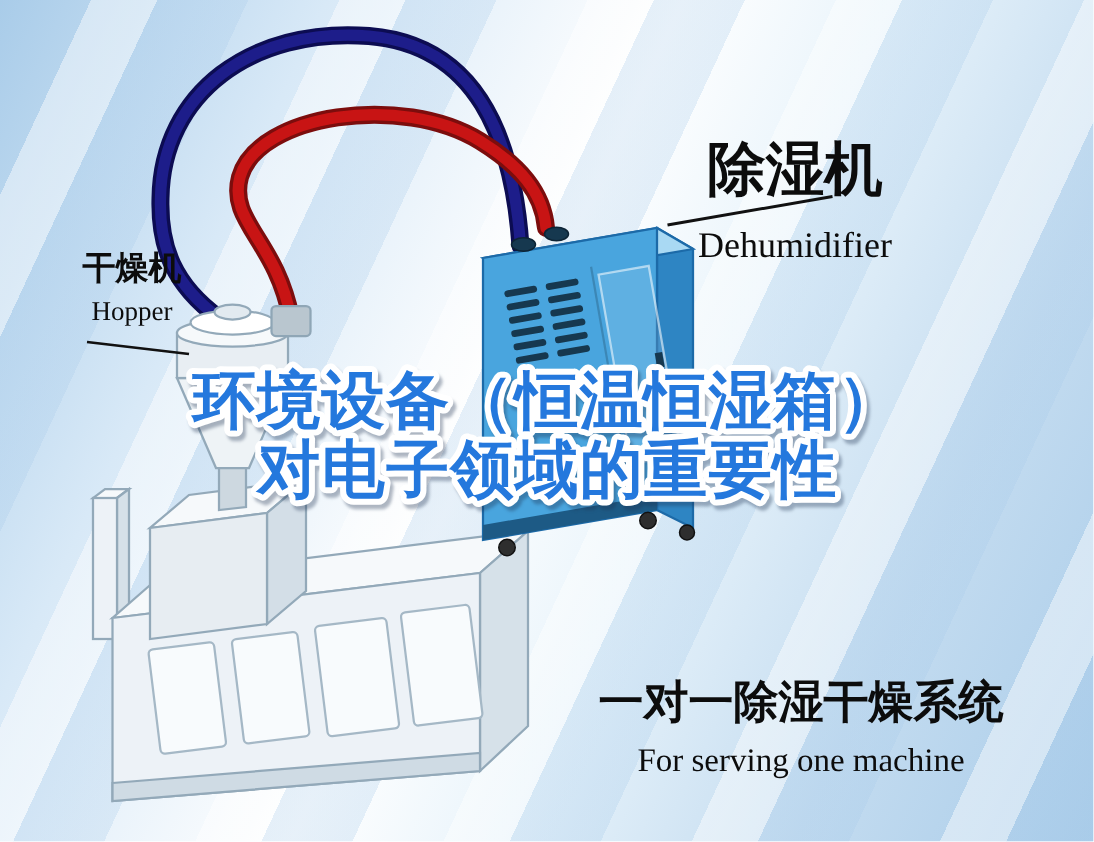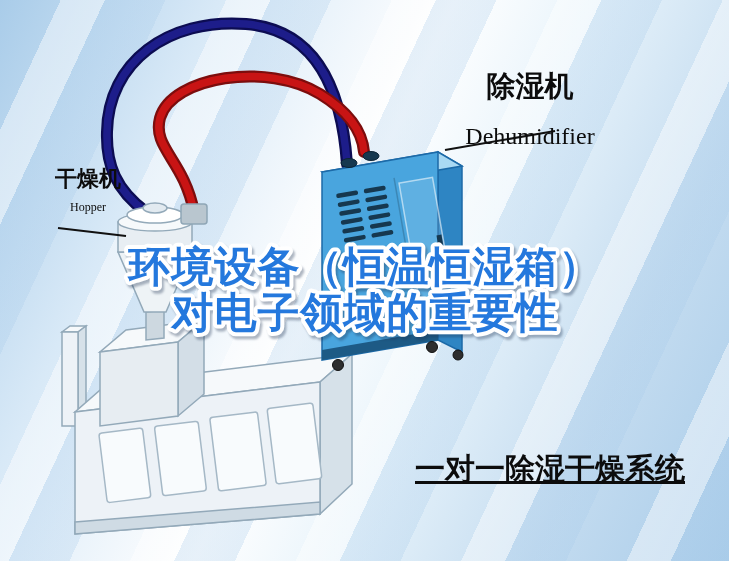--- a/index.html
+++ b/index.html
@@ -34,28 +34,28 @@
     paint-order: stroke;
     stroke-linejoin: round;
     filter: drop-shadow(2px 3px 1px rgba(30,50,80,0.35));
   }
 
   .label { position: absolute; text-align: center; color: #0c0c0c; }
   .label .zh { font-weight: 800; font-family: "Liberation Sans", sans-serif; }
   .label .en { font-family: "Liberation Serif", serif; }
 
   .dehumid-label { left: 440px; top: 68px; width: 180px; }
-  .dehumid-label .zh { font-size: 29px; line-height: 36px; }
+  .dehumid-label .zh { font-size: 39px; line-height: 36px; margin-top: 28px; }
   .dehumid-label .en { font-size: 24px; line-height: 30px; margin-top: 17px; }
 
   .hopper-label { left: 36px; top: 164px; width: 104px; }
   .hopper-label .zh { font-size: 22px; line-height: 30px; }
-  .hopper-label .en { font-size: 12px; line-height: 26px; }
+  .hopper-label .en { font-size: 18px; line-height: 26px; }
 
-  .system-label { left: 402px; top: 450px; width: 296px; text-decoration: underline; }
+  .system-label { left: 386px; top: 450px; width: 296px; }
   .system-label .zh { font-size: 30px; line-height: 38px; }
   .system-label .en { font-size: 22px; line-height: 30px; margin-top: 4px; }
 </style>
 </head>
 <body>
 
 <div class="stage">
 
   <svg class="scene" viewBox="0 0 729 561" xmlns="http://www.w3.org/2000/svg">
 
@@ -143,15 +143,16 @@
     <div class="en">Dehumidifier</div>
   </div>
 
   <div class="label hopper-label">
     <div class="zh">干燥机</div>
     <div class="en">Hopper</div>
   </div>
 
   <div class="label system-label">
     <div class="zh">一对一除湿干燥系统</div>
+    <div class="en">For serving one machine</div>
   </div>
 
 </div>
 
 </body></html>

